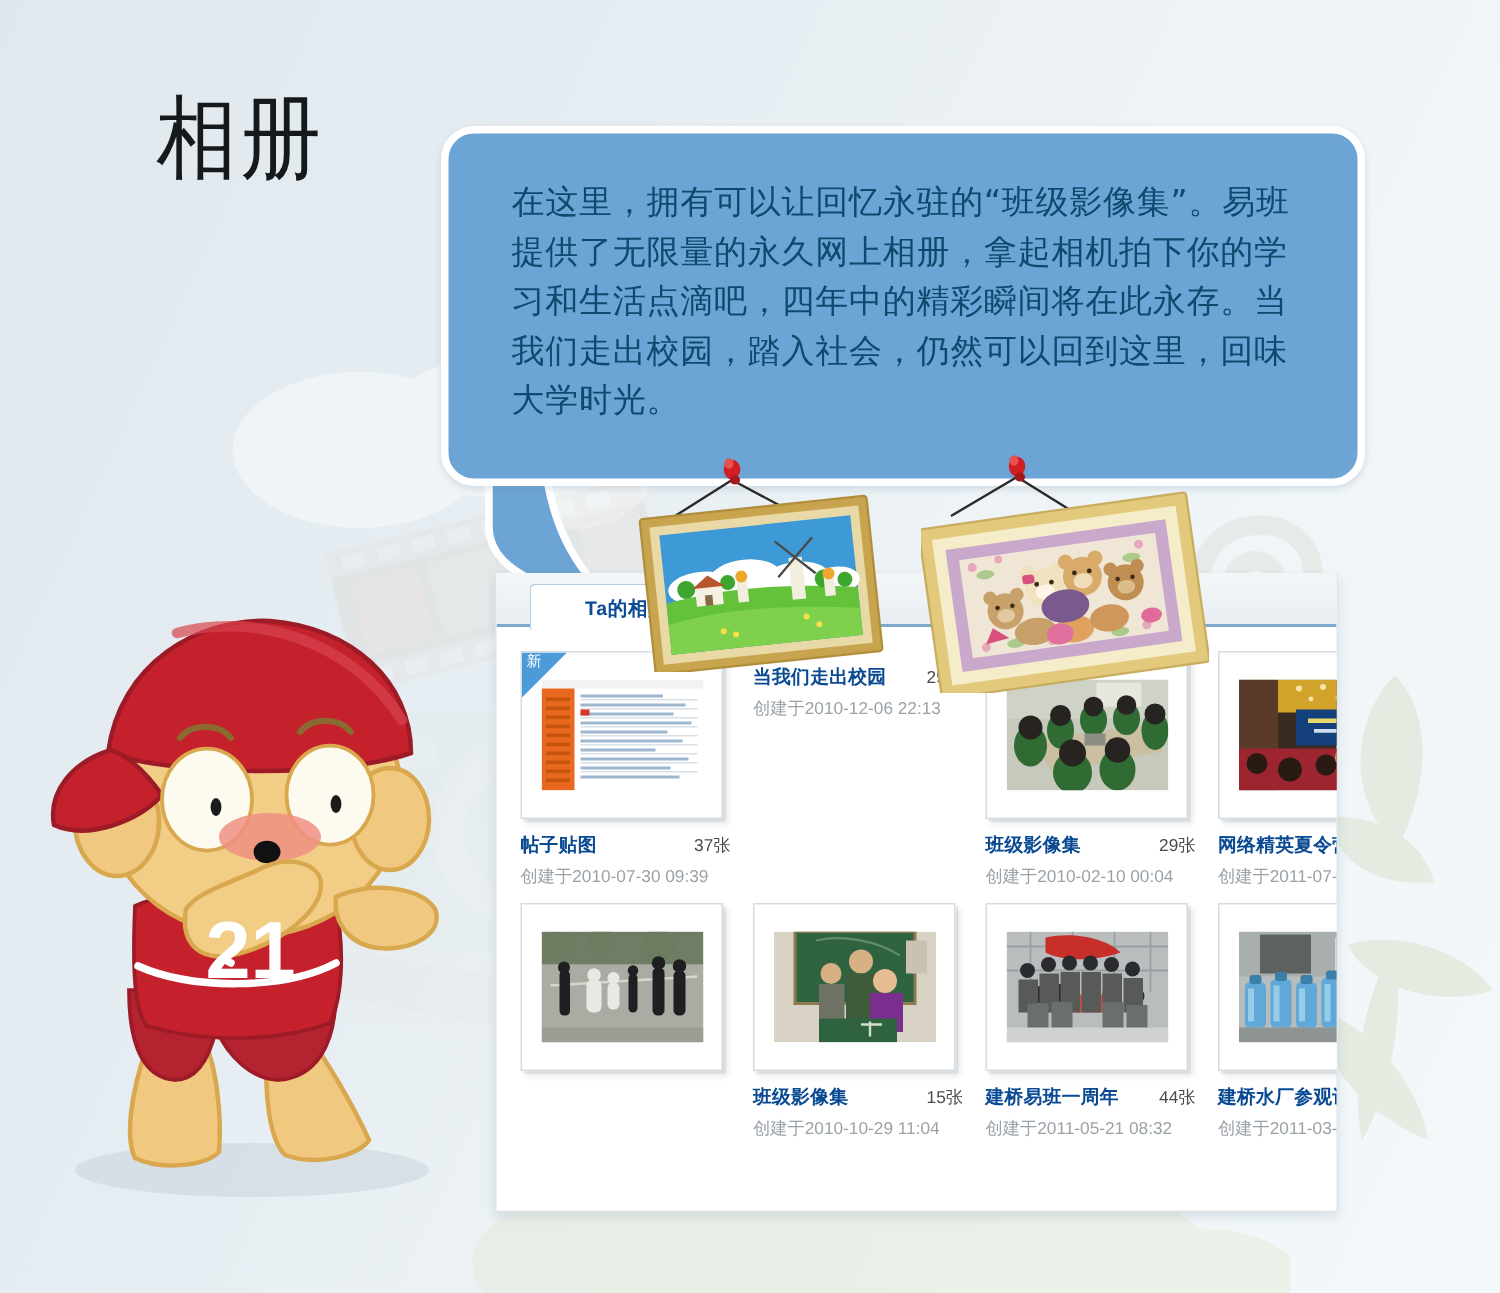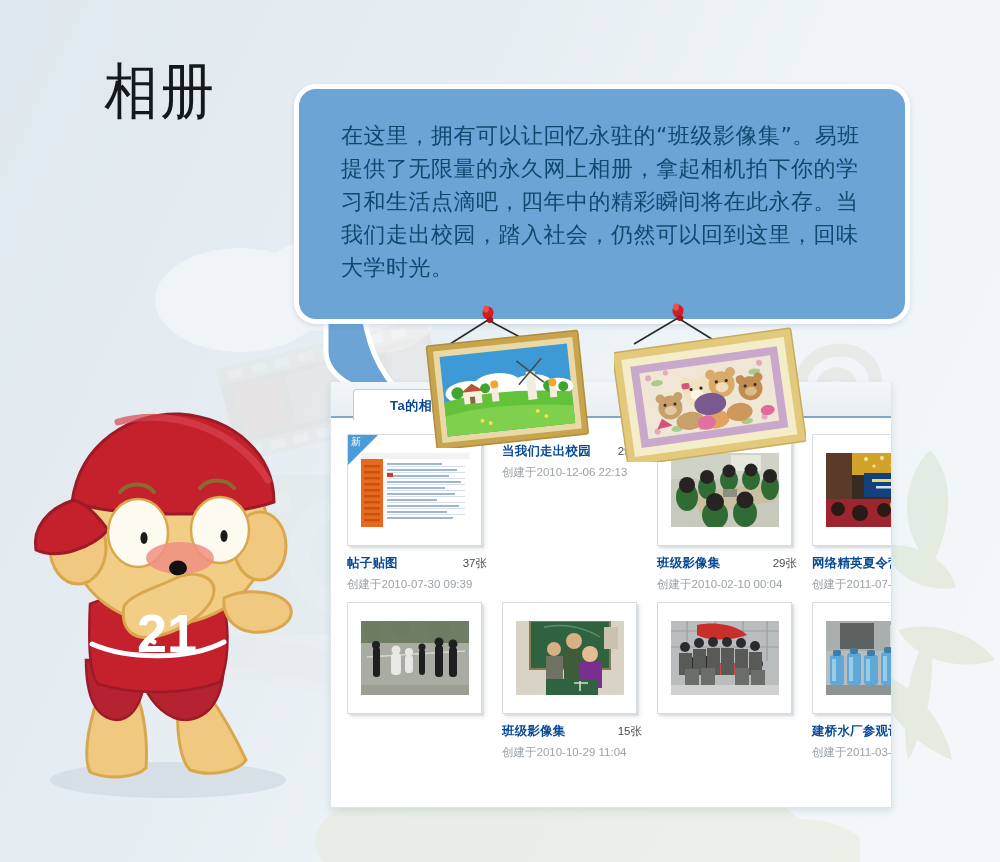--- a/index.html
+++ b/index.html
@@ -566,20 +566,27 @@
               <g fill="#6b6f6c">
                 <rect x="14" y="48" width="14" height="18"></rect>
                   <rect x="30" y="47" width="14" height="19"></rect>
                 <rect x="64" y="47" width="14" height="19"></rect>
                   <rect x="80" y="49" width="14" height="17"></rect>
               </g>
               <rect x="0" y="64" width="108" height="10" fill="#cfd2cf"></rect>
             </svg>
           </div>
         </div>
+        <div class="card-meta">
+          <div class="meta-row1">
+            <span class="album-name">建桥易班一周年</span>
+            <span class="album-count">44张</span>
+          </div>
+          <div class="album-date">创建于2011-05-21 08:32</div>
+        </div>
       </div>
 
       <div class="album-card">
         <div class="thumb-frame">
           <div class="thumb-inner">
             <svg viewBox="0 0 108 74" preserveAspectRatio="none">
               <rect width="108" height="74" fill="#b7bcbc"></rect>
               <rect x="0" y="0" width="108" height="30" fill="#a9aeae"></rect>
               <rect x="14" y="2" width="34" height="26" fill="#5c6260"></rect>
               <rect x="64" y="4" width="30" height="24" fill="#d6d9d6"></rect>

